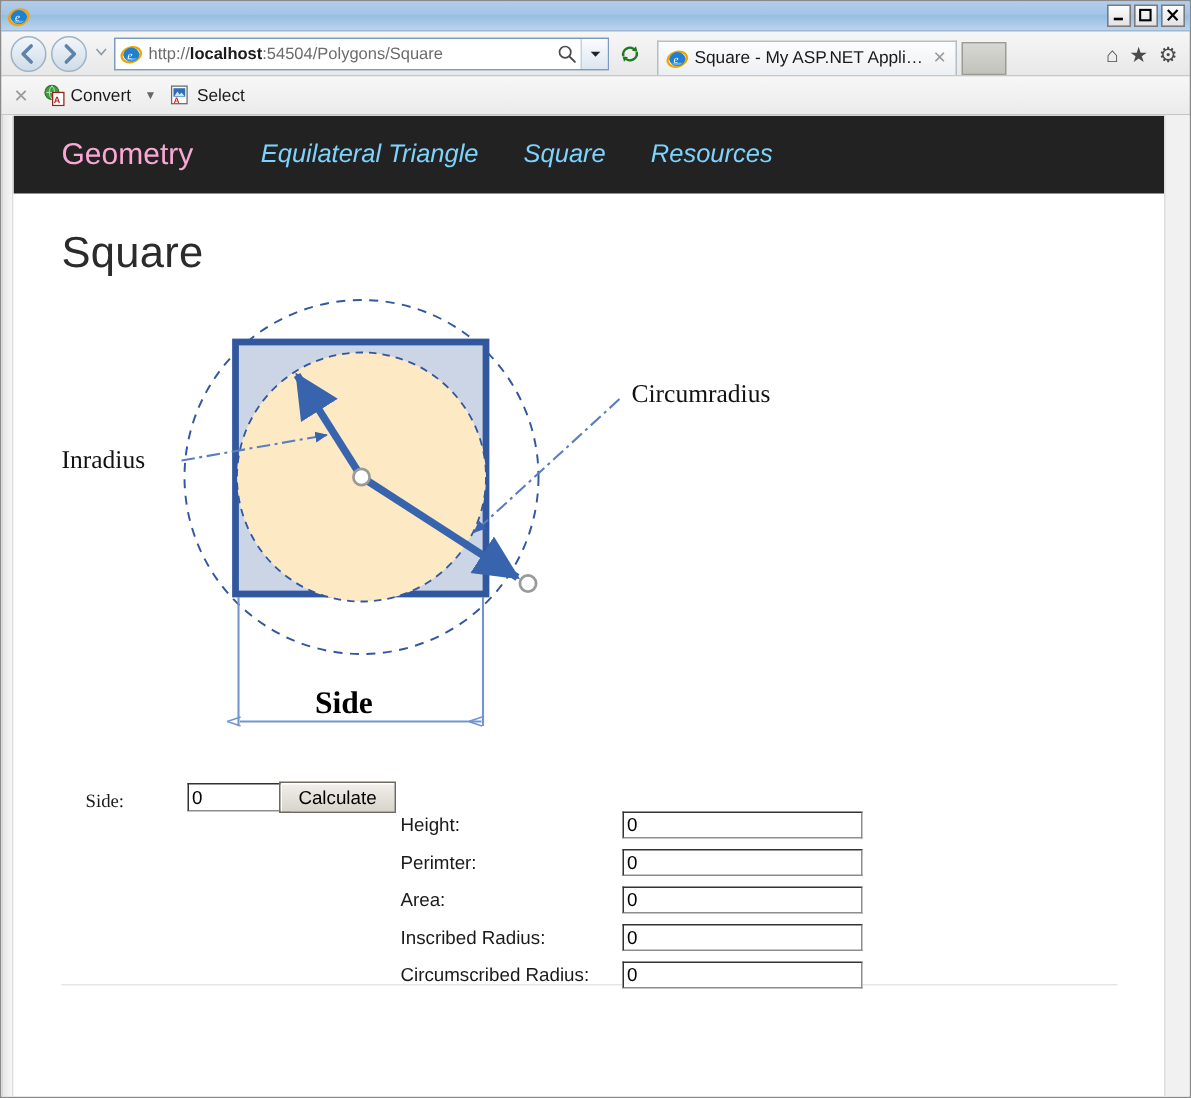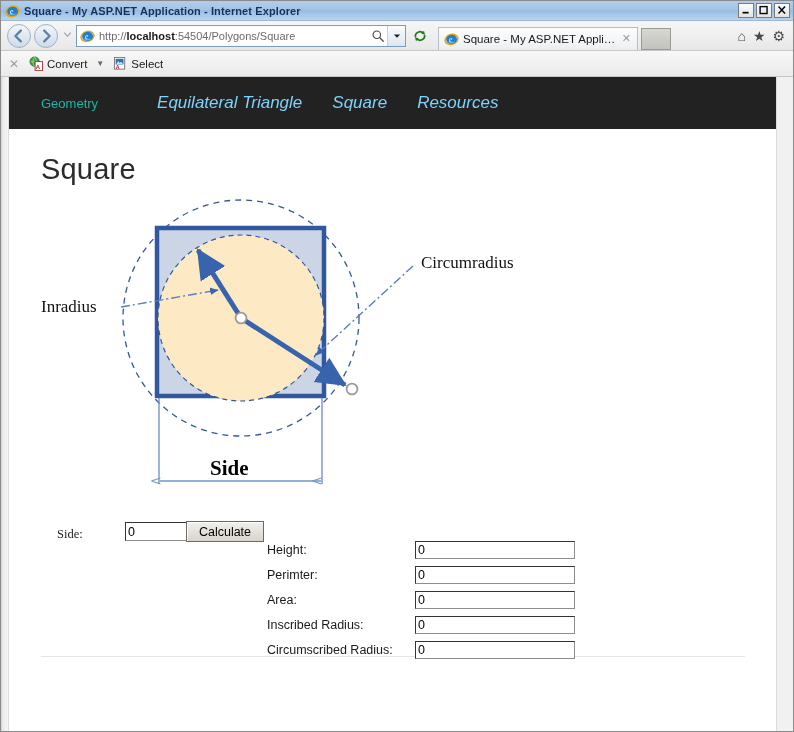--- a/index.html
+++ b/index.html
@@ -234,23 +234,23 @@
   .site-nav {
     background: #222222;
     height: 52px;
     display: flex;
     align-items: center;
     padding-left: 32px;
     box-sizing: border-box;
     gap: 0;
   }
   .brand {
-    color: #14b8a6;
-    font-size: 13px;
-    margin-right: 44px;
+    color: #f9a8d4;
+    font-size: 20px;
+    margin-right: 30px;
     white-space: nowrap;
   }
   .site-nav a {
     color: #7dd3fc;
     font-size: 17px;
     text-decoration: none;
     padding: 0 15px;
     white-space: nowrap;
     font-style: italic;
   }
@@ -347,21 +347,20 @@
 
 <div class="window">
 
   <div class="titlebar">
     <svg class="title-ie-icon" viewBox="0 0 16 16">
       <ellipse cx="8" cy="9" rx="7" ry="5.4" fill="none" stroke="#f0a500" stroke-width="1.6" transform="rotate(-18 8 9)"></ellipse>
       <path d="M2.2 9.3 A6 6 0 0 1 14 8.6 A6 6 0 0 1 2.2 9.3Z" fill="#1f7fd0"></path>
       <path d="M4 11.5 h8 a5.2 5.2 0 0 1 -8 0z" fill="#5fb3ef"></path>
       <text x="5.4" y="12" font-size="8" font-family="Liberation Serif, serif" fill="#ffffff" font-style="italic">e</text>
     </svg>
-    <div class="titlebar-text">Square - My ASP.NET Application - Internet Explorer</div>
     <div class="win-buttons">
       <div class="win-btn">
         <svg viewBox="0 0 16 15" width="14" height="13">
           <rect x="4" y="9" width="7" height="2" fill="#000"></rect>
         </svg>
       </div>
       <div class="win-btn">
         <svg viewBox="0 0 16 15" width="14" height="13">
           <rect x="3.5" y="3" width="8" height="8" fill="none" stroke="#000" stroke-width="1.6"></rect>
         </svg>

